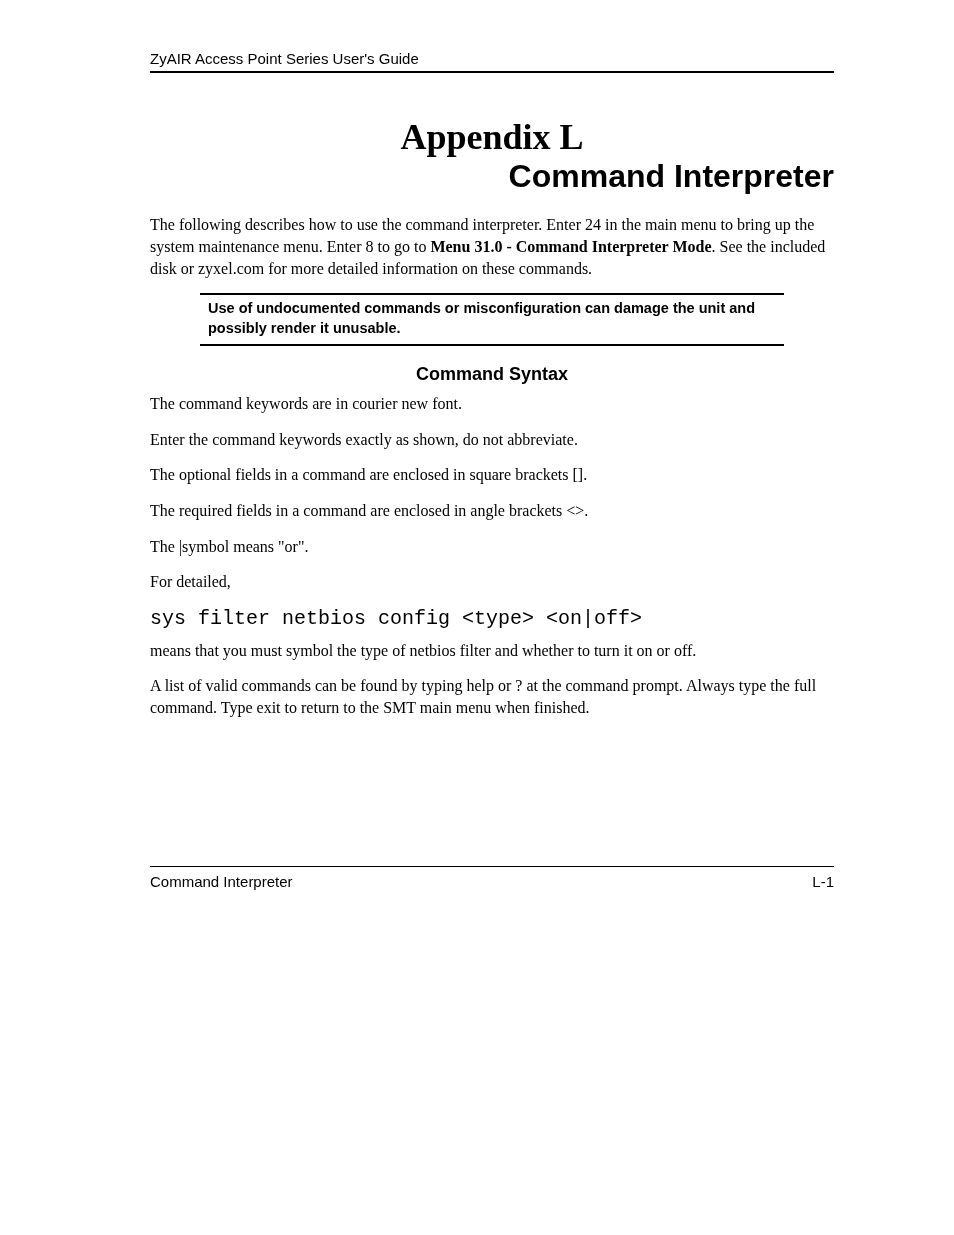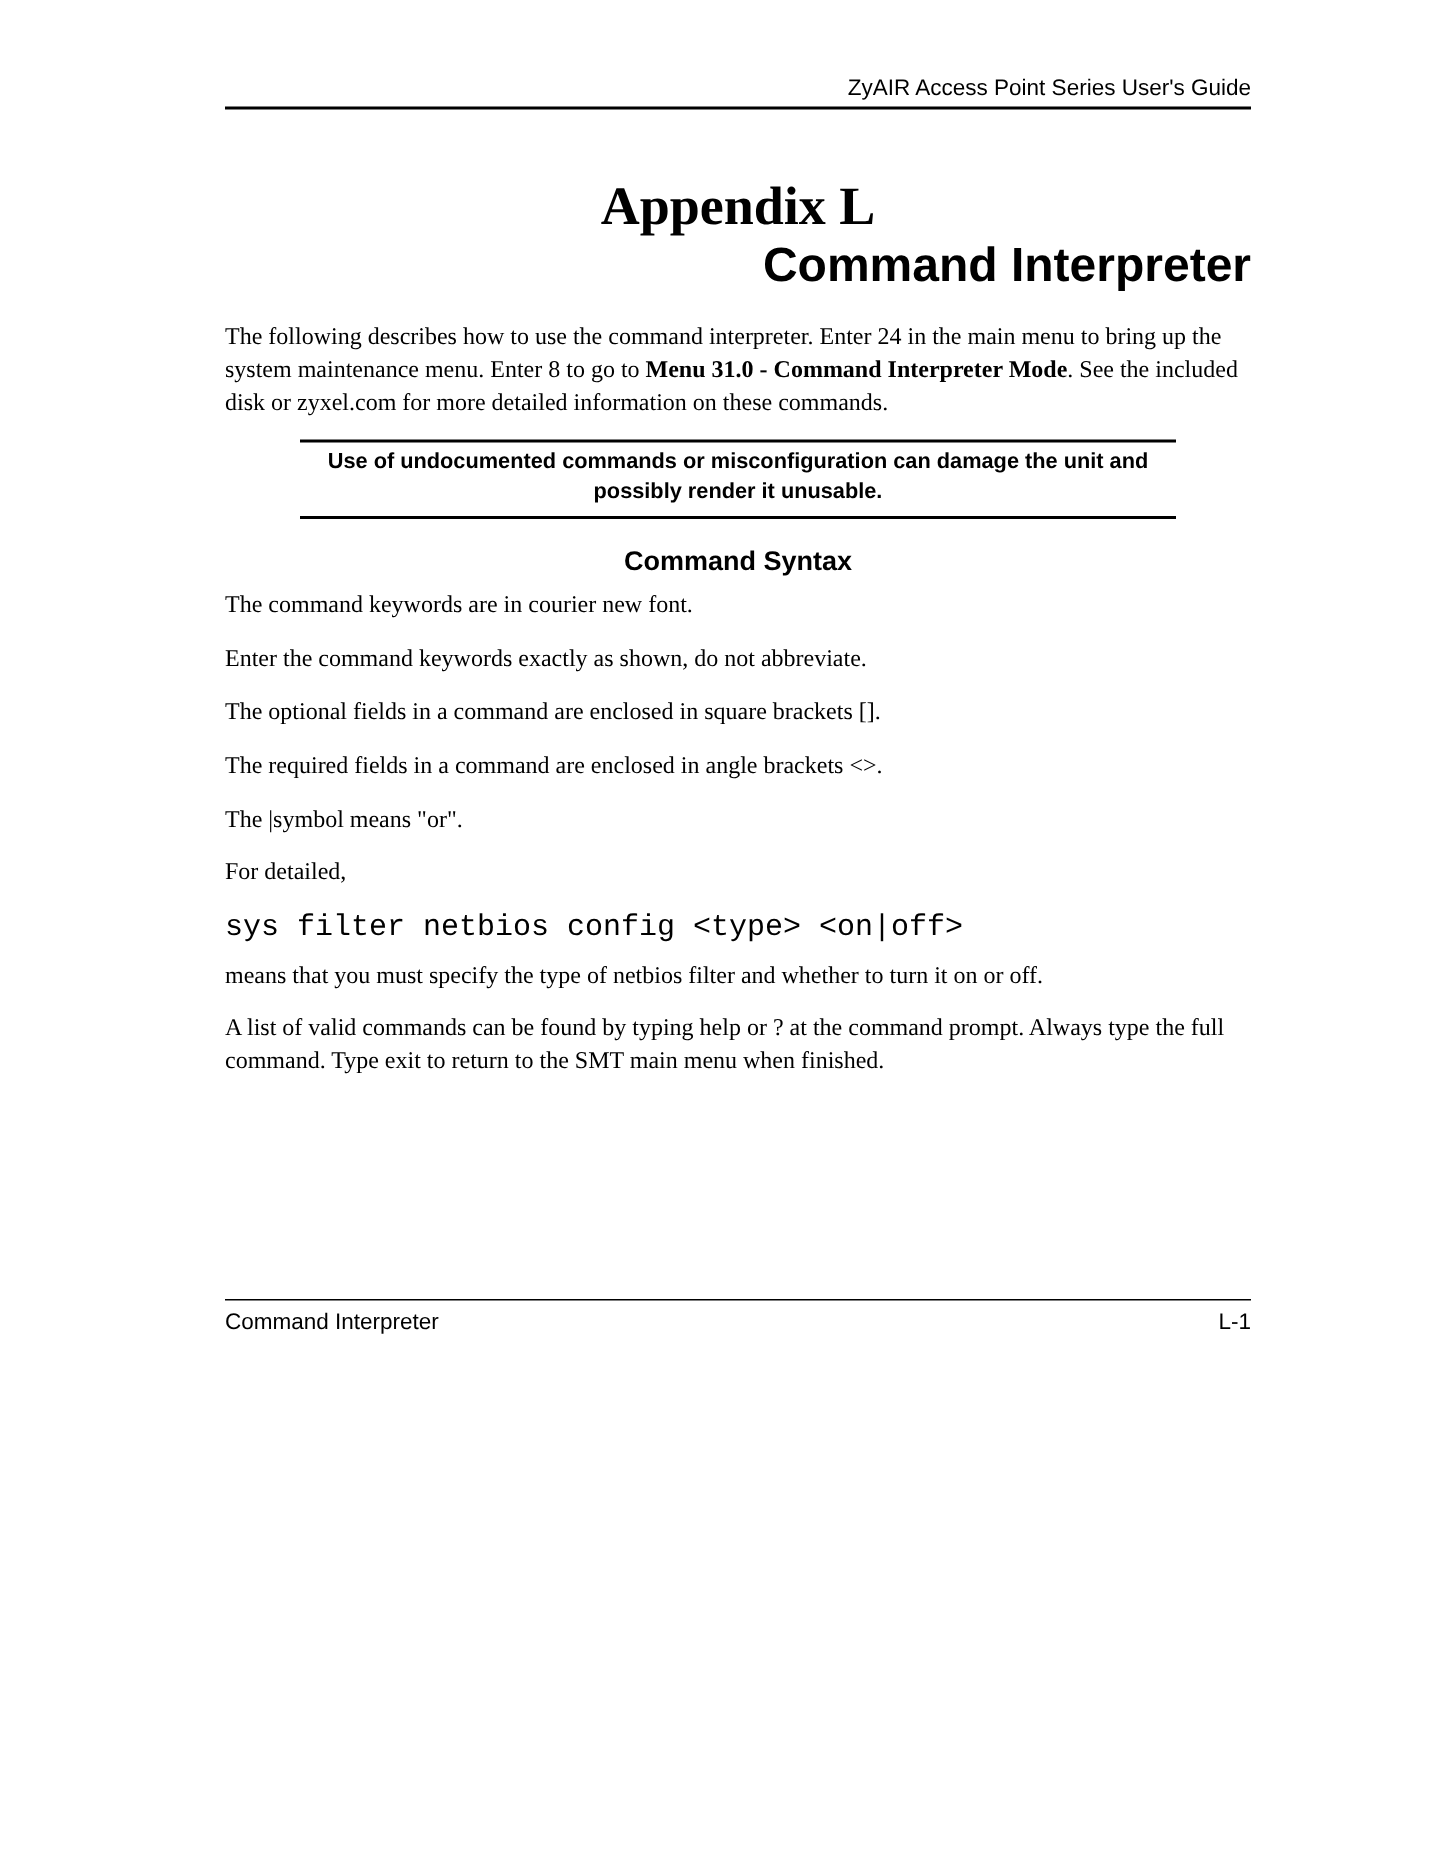--- a/index.html
+++ b/index.html
@@ -13,21 +13,21 @@
     width: 954px;
     height: 1235px;
     margin: 0 auto;
     position: relative;
     box-sizing: border-box;
     padding: 50px 120px 0 150px;
   }
   .header-line {
     font-family: Arial, Helvetica, sans-serif;
     font-size: 15px;
-    text-align: right;
+    text-align: left;
     padding-bottom: 4px;
   }
   .thick-rule {
     border: none;
     border-top: 2px solid #000;
     margin: 0;
   }
   .thin-rule {
     border: none;
     border-top: 1px solid #000;
@@ -57,21 +57,21 @@
     margin: 6px 0 14px 0;
   }
   .bold-inline { font-weight: bold; }
   .warning-box {
     margin: 4px 50px 18px 50px;
   }
   .warning-text {
     font-family: Arial, Helvetica, sans-serif;
     font-weight: bold;
     font-size: 14.5px;
-    text-align: center;
+    text-align: left;
     padding: 4px 8px 6px 8px;
     line-height: 1.35;
   }
   .section-h {
     font-family: Arial, Helvetica, sans-serif;
     font-weight: bold;
     font-size: 18px;
     margin: 14px 0 8px 0;
     text-align: center;
   }
@@ -139,21 +139,21 @@
   </p>
 
   <p class="body-text">
     <span>The </span><span class="mono">|</span><span>symbol means "or".</span>
   </p>
 
   <p class="body-text">For detailed,</p>
 
   <div class="code-line">sys filter netbios config &lt;type&gt; &lt;on|off&gt;</div>
 
-  <p class="body-text">means that you must specify the type of netbios filter and whether to turn it on or off.</p>
+  <p class="body-text">means that you must symbol the type of netbios filter and whether to turn it on or off.</p>
 
 
   <p class="body-text">
     <span>A list of valid commands can be found by typing </span><span class="mono">help</span><span> or </span><span class="mono">?</span><span> at the command prompt. Always type the full command. Type </span><span class="mono">exit</span><span> to return to the SMT main menu when finished.</span>
   </p>
 
   <div class="footer">
     <hr class="thin-rule">
     <div class="footer-row">
       <span>Command Interpreter</span>

